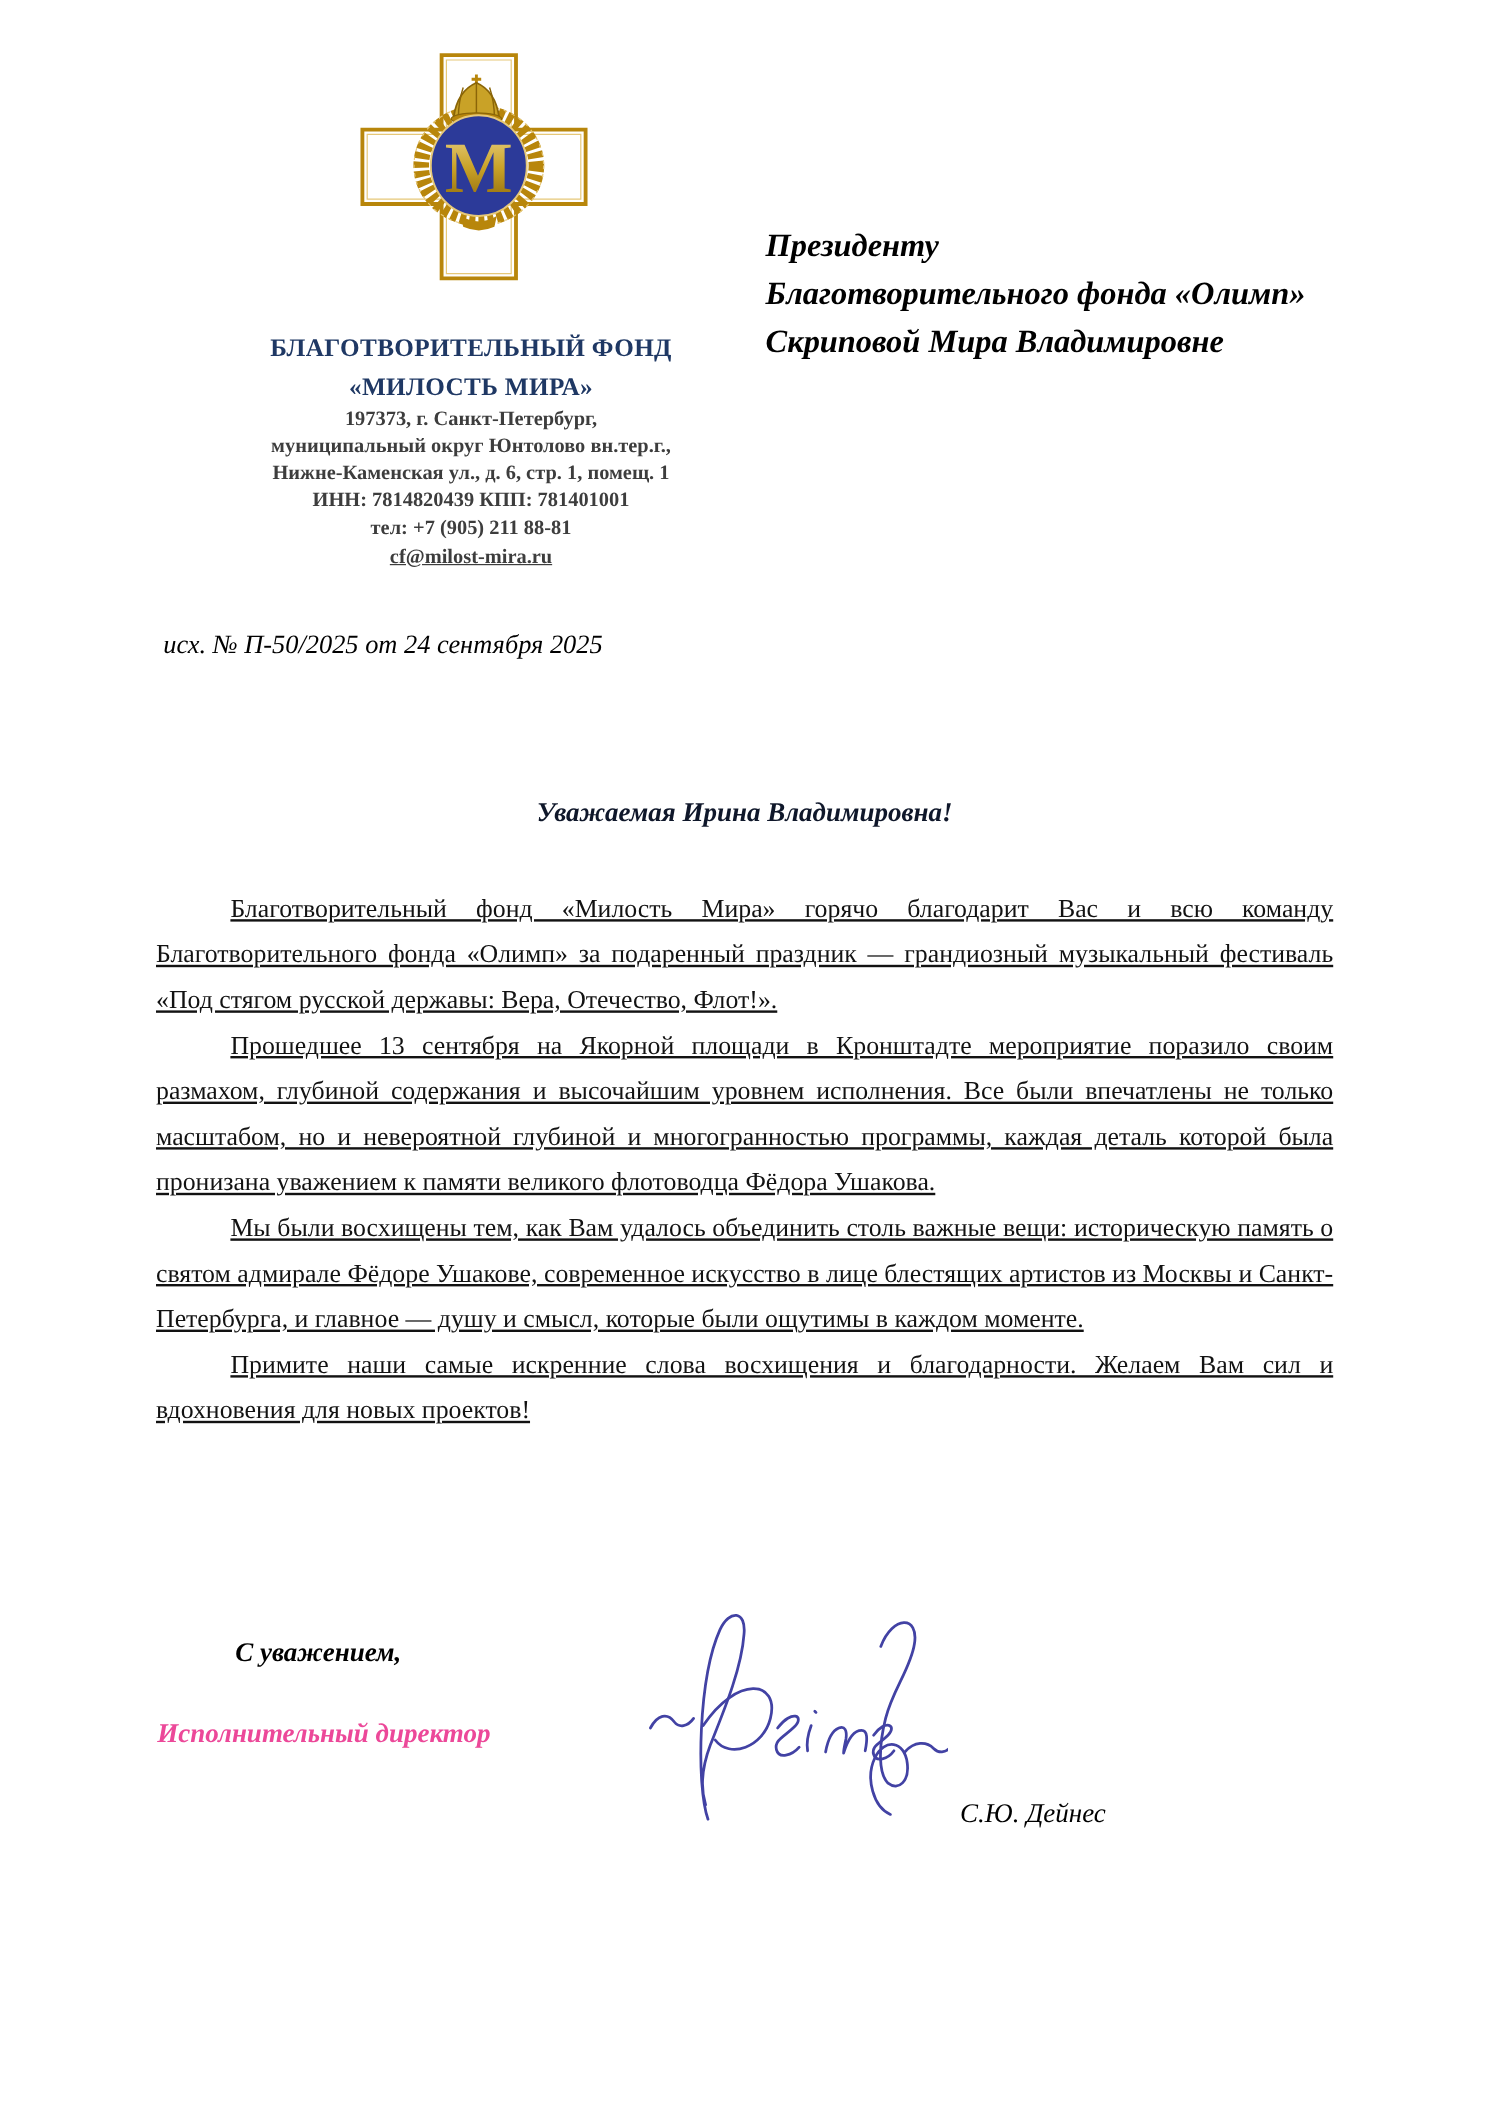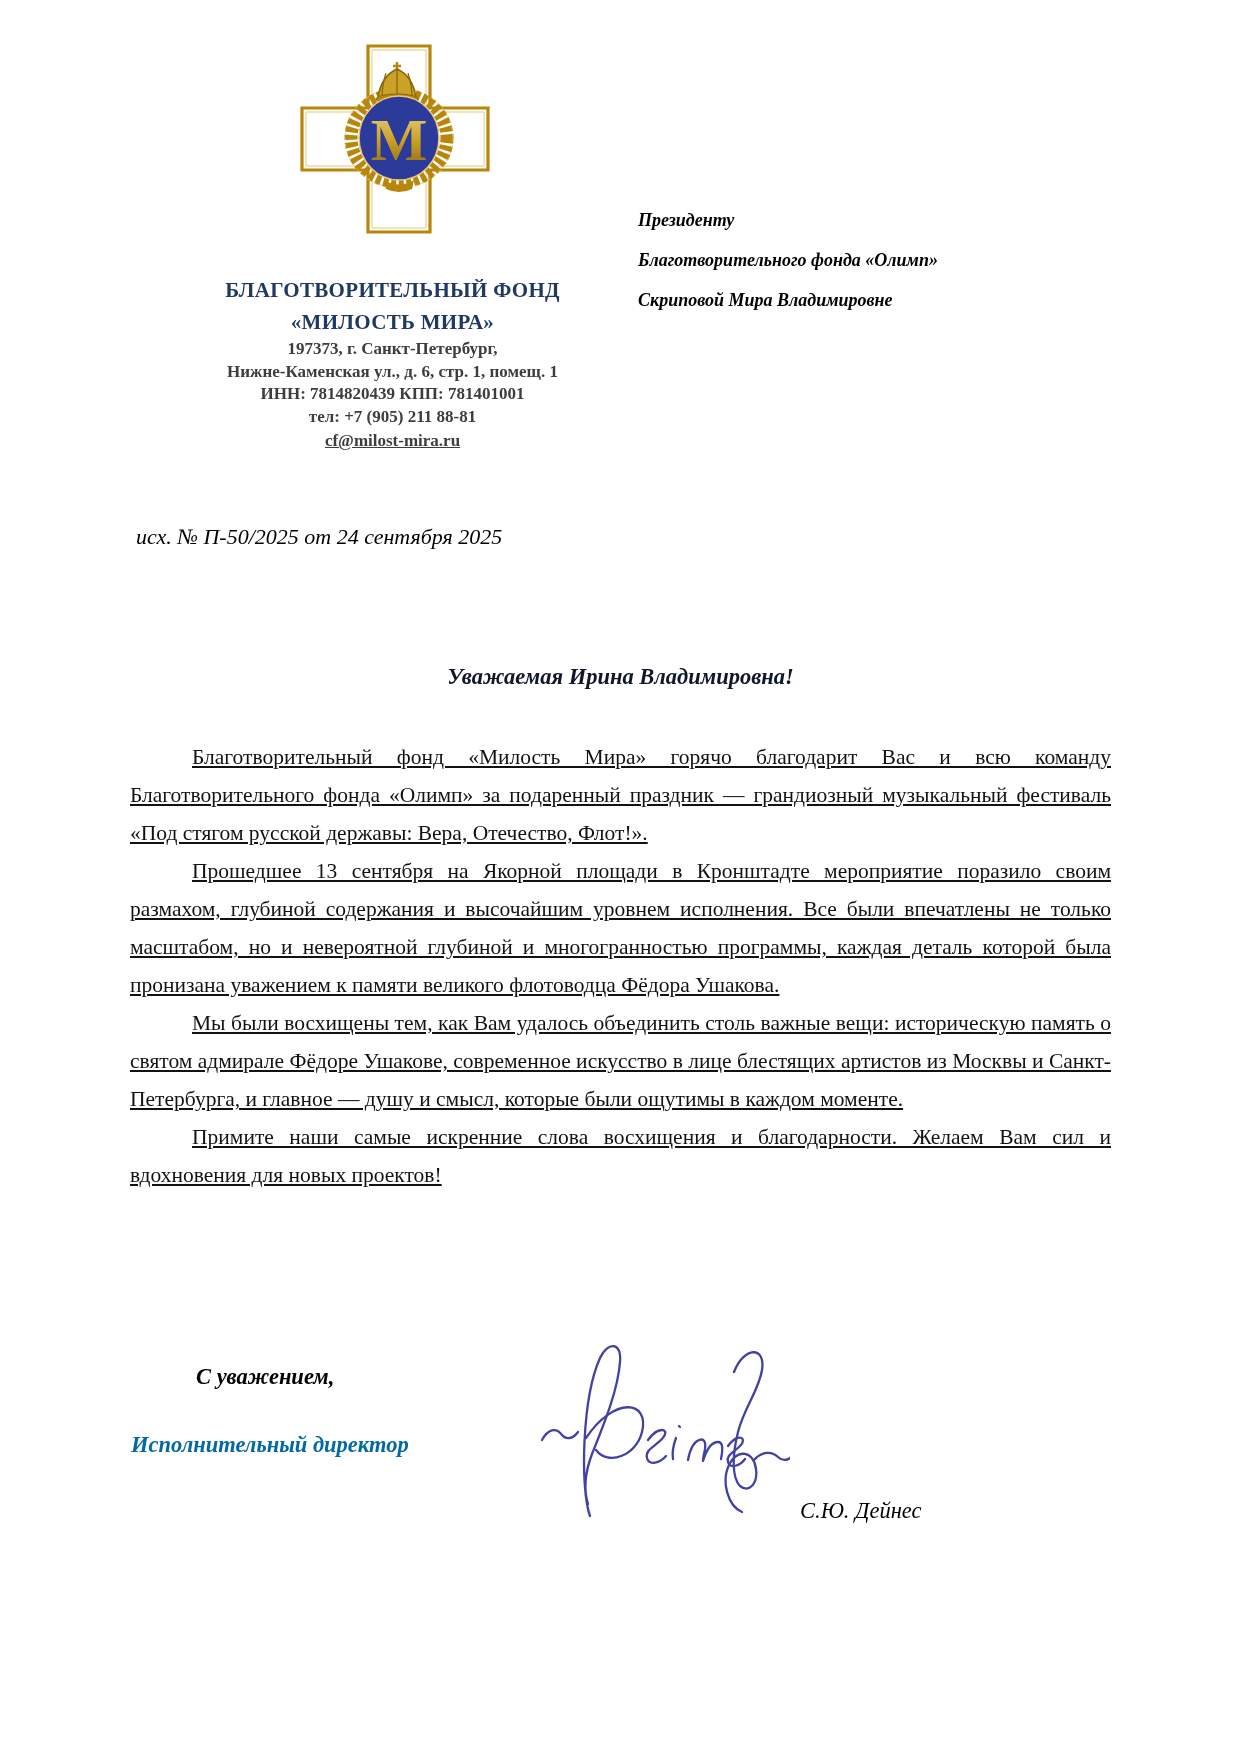--- a/index.html
+++ b/index.html
@@ -22,22 +22,22 @@
     position:absolute;left:130px;top:338px;width:525px;
     text-align:center;font-weight:bold;font-size:17px;line-height:22.7px;
     color:#3d3d3d;
   }
   .org-email{
     display:inline-block;margin-top:1px;
     color:#3d3d3d;text-decoration:underline;font-weight:bold;font-size:17px;
   }
   
   .recipient{
-    position:absolute;left:638px;top:200px;width:560px;
-    font-size:18px;font-weight:bold;font-style:italic;line-height:40px;
+    position:absolute;left:638px;top:184px;width:560px;
+    font-size:27px;font-weight:bold;font-style:italic;line-height:40px;
     color:#000;
   }
   
   .reference{
     position:absolute;left:136px;top:524px;
     font-size:22px;font-style:italic;color:#000;
   }
   
   .salutation{
     position:absolute;left:130px;top:664px;width:981px;
@@ -50,21 +50,21 @@
     text-align:justify;
   }
   .letter-body p{margin:0;text-indent:62px;text-decoration:underline;}
   
   .closing-regards{
     position:absolute;left:196px;top:1364px;
     font-size:22.5px;font-weight:bold;font-style:italic;color:#000;
   }
   .closing-title{
     position:absolute;left:131px;top:1432px;
-    font-size:22.5px;font-weight:bold;font-style:italic;color:#0369a1;
+    font-size:22.5px;font-weight:bold;font-style:italic;color:#ec4899;
   }
   .signer-name{
     position:absolute;left:800px;top:1498px;
     font-size:22.5px;font-weight:normal;font-style:italic;color:#000;
   }
   .signature-wrap{position:absolute;left:528px;top:1338px;width:262px;height:195px;}
 </style>
 </head>
 <body>
 
@@ -101,20 +101,21 @@
     </svg>
   </div>
 
   <div class="org-name">
     <div>БЛАГОТВОРИТЕЛЬНЫЙ ФОНД</div>
     <div>«МИЛОСТЬ МИРА»</div>
   </div>
 
   <div class="org-address">
     <div>197373, г. Санкт-Петербург,</div>
+    <div>муниципальный округ Юнтолово вн.тер.г.,</div>
     <div>Нижне-Каменская ул., д. 6, стр. 1, помещ. 1</div>
     <div>ИНН: 7814820439 КПП: 781401001</div>
     <div>тел: +7 (905) 211 88-81</div>
     <a class="org-email" href="#">cf@milost-mira.ru</a>
   </div>
 
   <div class="recipient">
     <div>Президенту</div>
     <div>Благотворительного фонда «Олимп»</div>
     <div>Скриповой Мира Владимировне</div>

